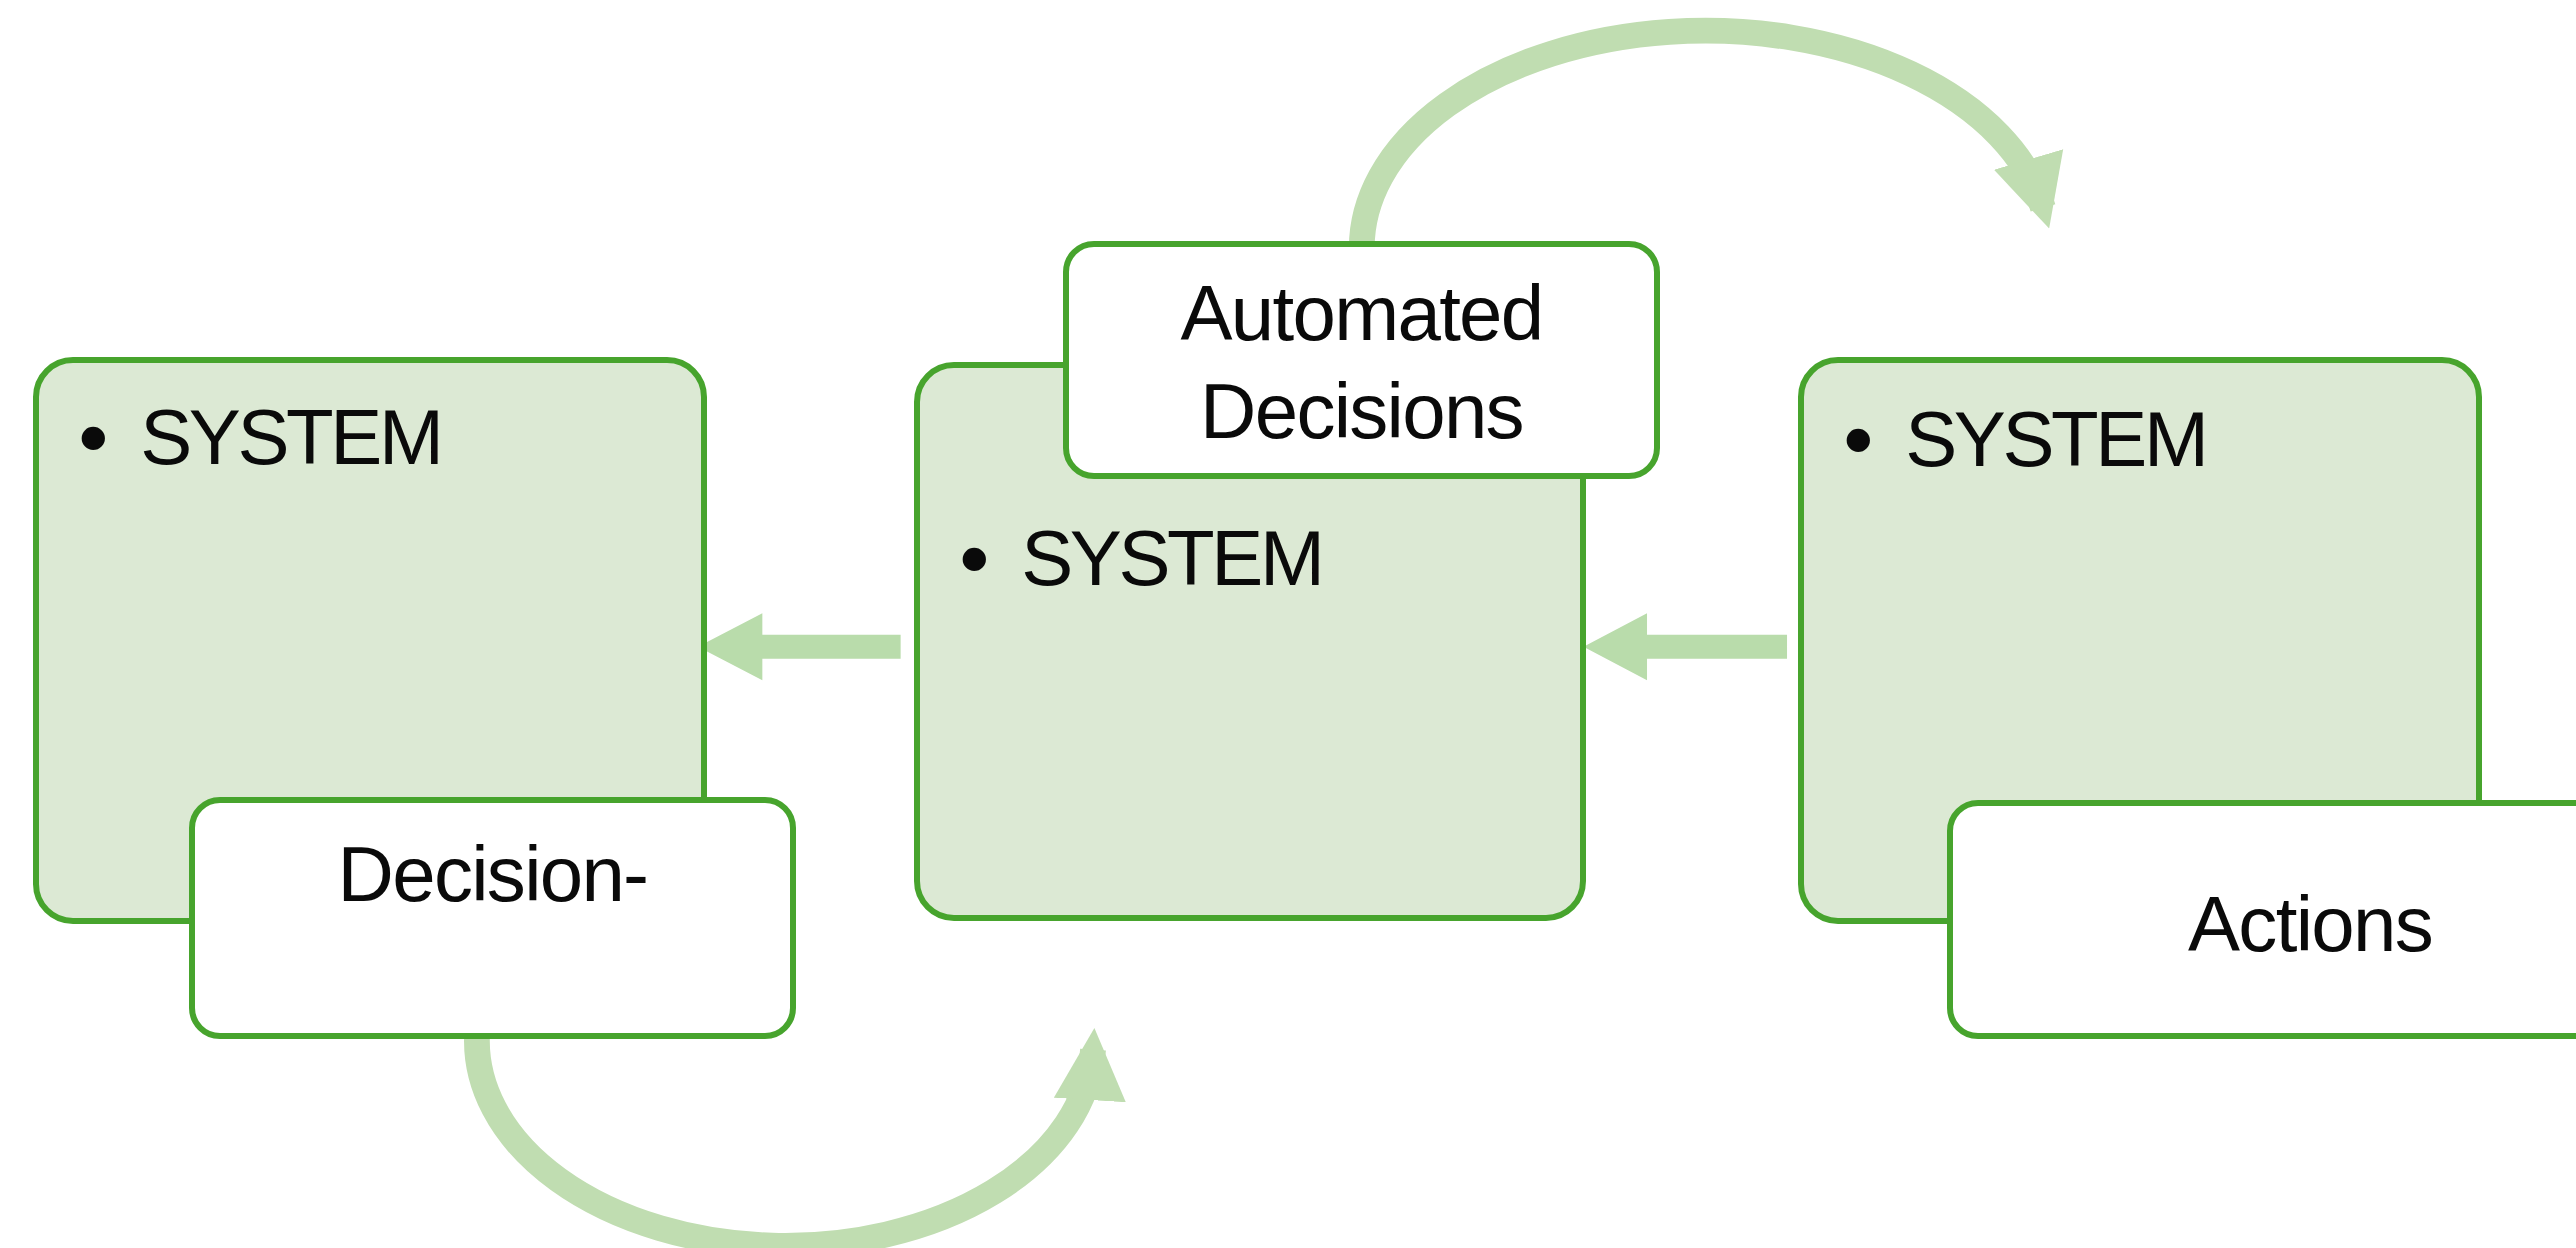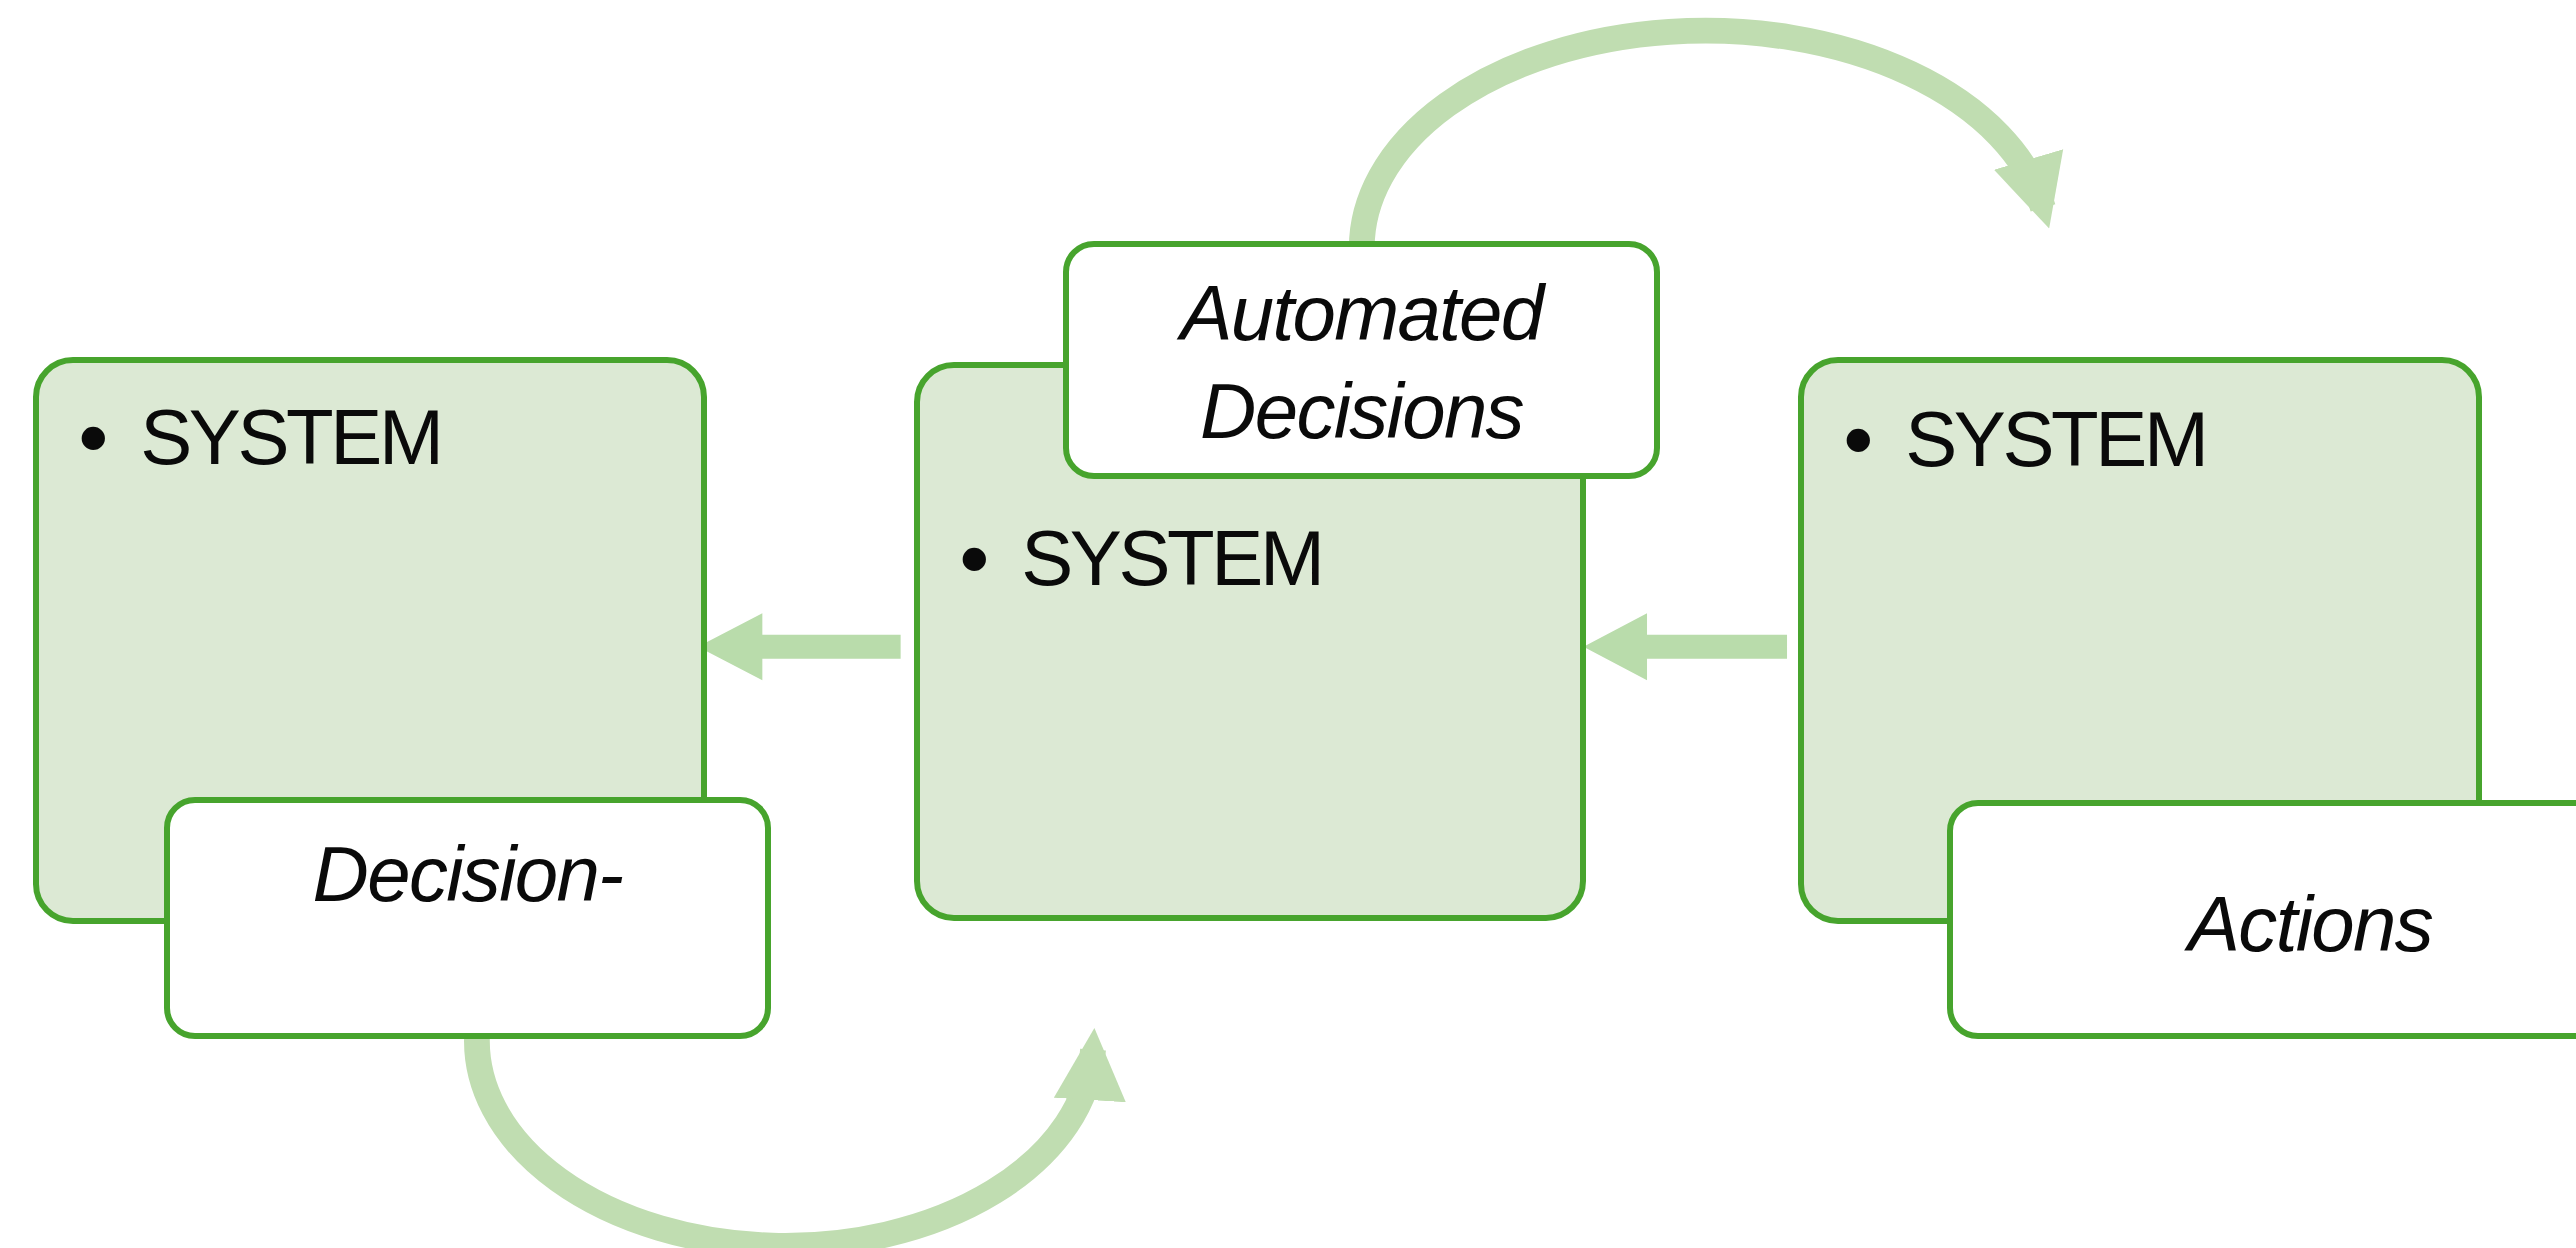--- a/index.html
+++ b/index.html
@@ -51,21 +51,20 @@
   }
   
   .wbox {
     position: absolute;
     box-sizing: border-box;
     background: #ffffff;
     border: 6px solid var(--box-border, #47a42d);
     border-radius: 31px;
     color: var(--text-color, #0a0a0a);
     text-align: center;
-    font-style: italic;
   }
   .wlines {
     font-size: 78px;
     line-height: 98px;
     letter-spacing: -1.7px;
     white-space: nowrap;
   }
 </style>
 </head>
 <body>
@@ -115,21 +114,21 @@
     </div>
   </div>
 
   <div class="wbox" style="left:1063px; top:241px; width:597px; height:238px; padding-top:17px;">
     <div class="wlines">
       <div>Automated</div>
       <div>Decisions</div>
     </div>
   </div>
 
-  <div class="wbox" style="left:164px; top:797px; width:607px; height:242px; padding-top:21.5px;">
+  <div class="wbox" style="left:189px; top:797px; width:607px; height:242px; padding-top:21.5px;">
     <div class="wlines">
       <div>Decision-</div>
     </div>
   </div>
 
   <div class="wbox" style="left:1947px; top:800px; width:726px; height:239px; padding-top:69px;">
     <div class="wlines">Actions</div>
   </div>
 
 </div>

